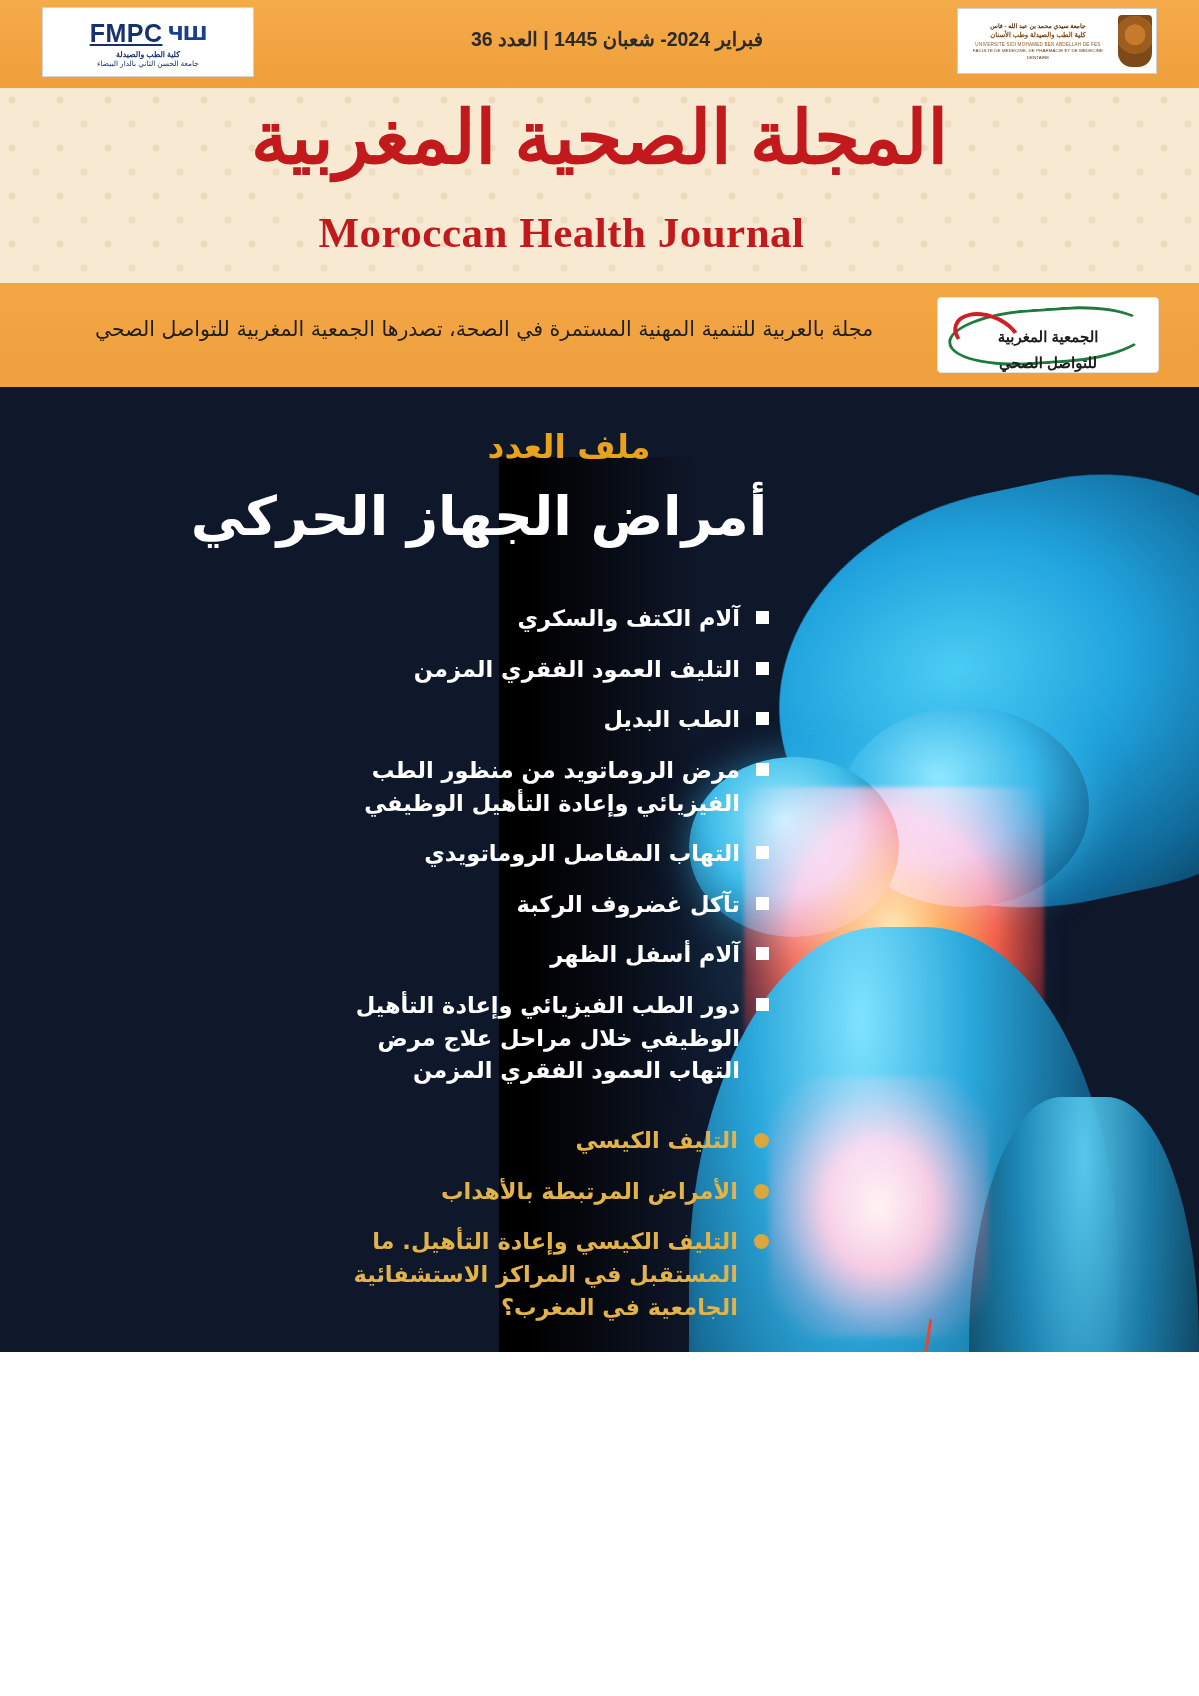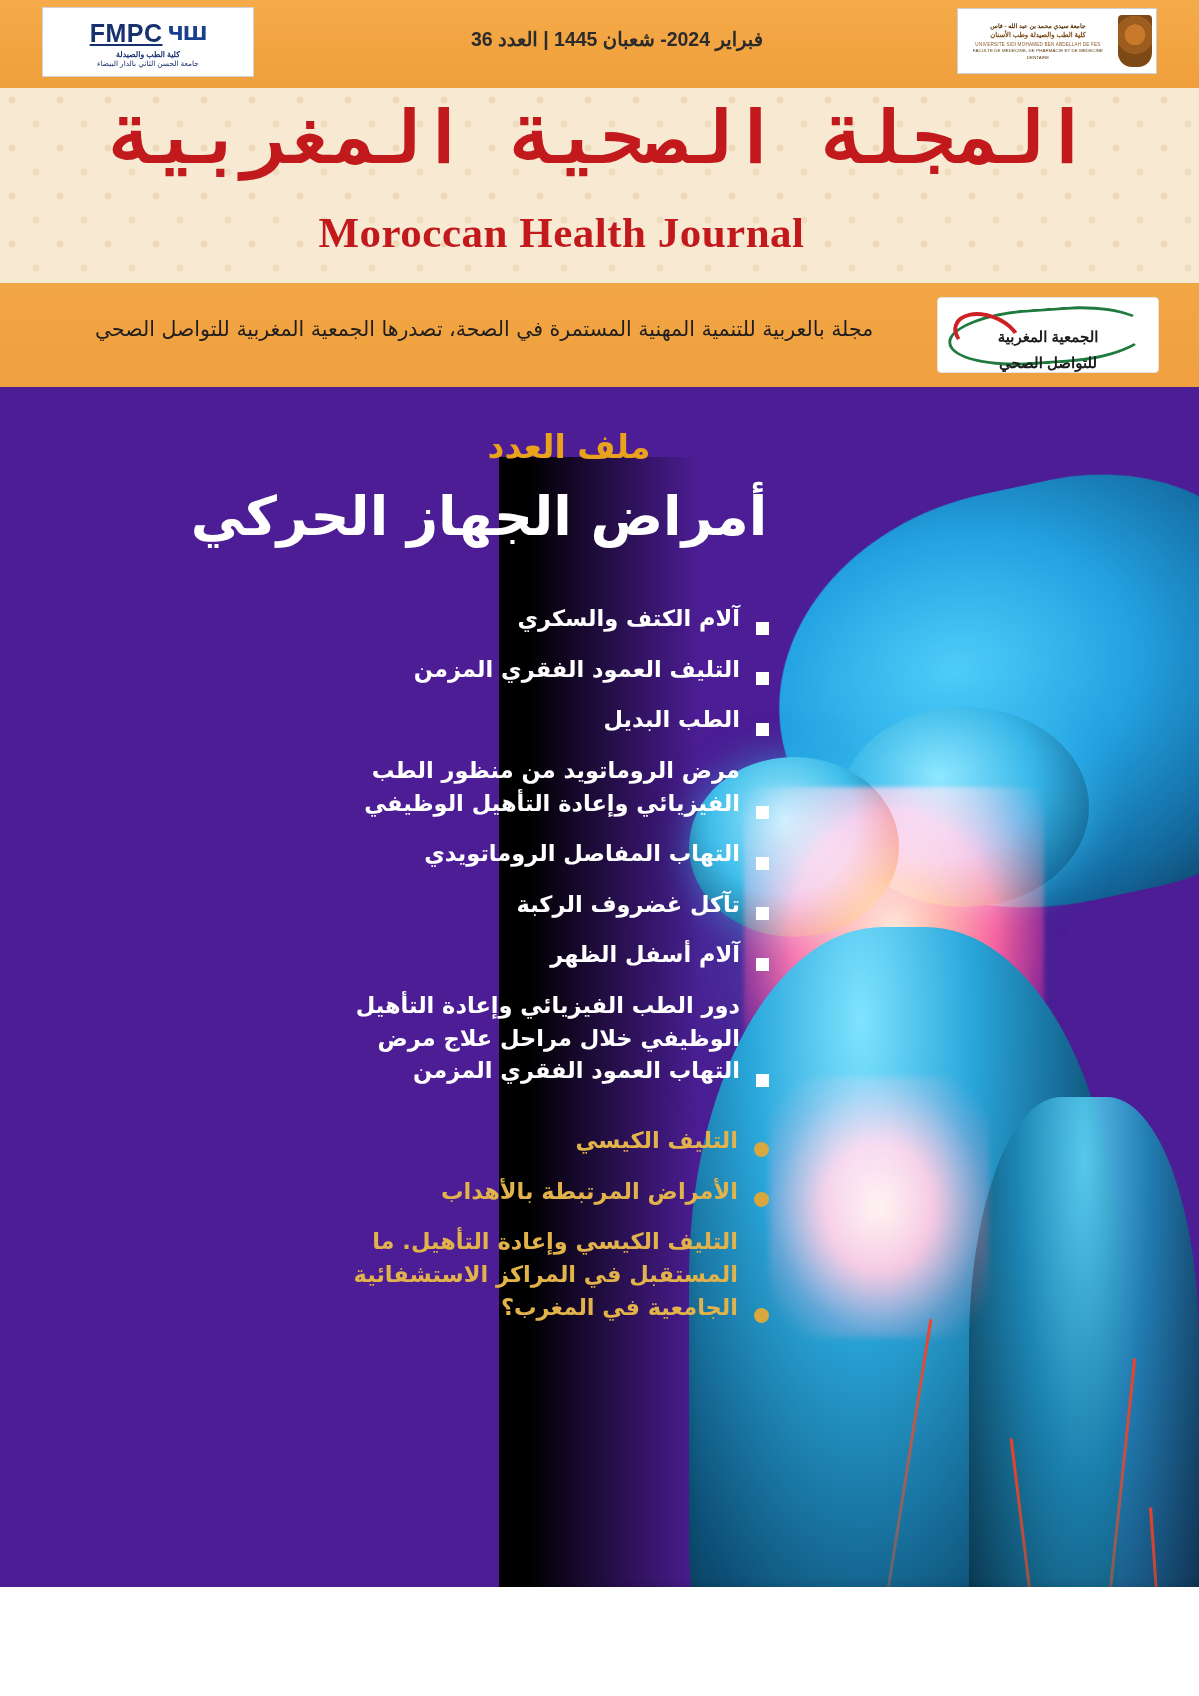--- a/index.html
+++ b/index.html
@@ -110,21 +110,21 @@
   }
   .title-ar {
     position: absolute;
     top: 6px; left: 0; width: 1199px;
     text-align: center;
     font-size: 74px;
     font-weight: bold;
     color: #c2191d;
     direction: rtl;
     letter-spacing: -1px;
-    font-family: Liberation Mono, monospace;
+    font-family: Liberation Serif, serif;
   }
   .title-en {
     position: absolute;
     top: 120px; left: 0; width: 1123px;
     text-align: center;
     font-size: 43px;
     font-weight: bold;
     color: #c2191d;
     font-family: "Liberation Serif", serif;
     letter-spacing: .5px;
@@ -187,22 +187,22 @@
     font-size: 20.5px;
     color: #1e1e1e;
     font-family: "DejaVu Sans", sans-serif;
   }
 
   
   .body-black {
     position: absolute;
     top: 387px; left: 0;
     width: 1199px;
-    height: 1200px;
-    background: #4c1d95;
+    height: 965px;
+    background: #0f172a;
     overflow: hidden;
   }
 
   
   .art {
     position: absolute;
     right: -40px;
     top: 70px;
     width: 740px;
     height: 1240px;
@@ -323,21 +323,21 @@
 
   .toc {
     position: absolute;
     top: 215px;
     right: 430px;
     width: 420px;
     direction: rtl;
   }
   .toc-item {
     display: flex;
-    align-items: flex-end;
+    align-items: flex-start;
     justify-content: flex-start;
     margin-bottom: 18px;
   }
   .bullet-sq {
     flex: 0 0 13px;
     width: 13px; height: 13px;
     background: #ffffff;
     margin-top: 9px;
     margin-left: 16px;
   }

